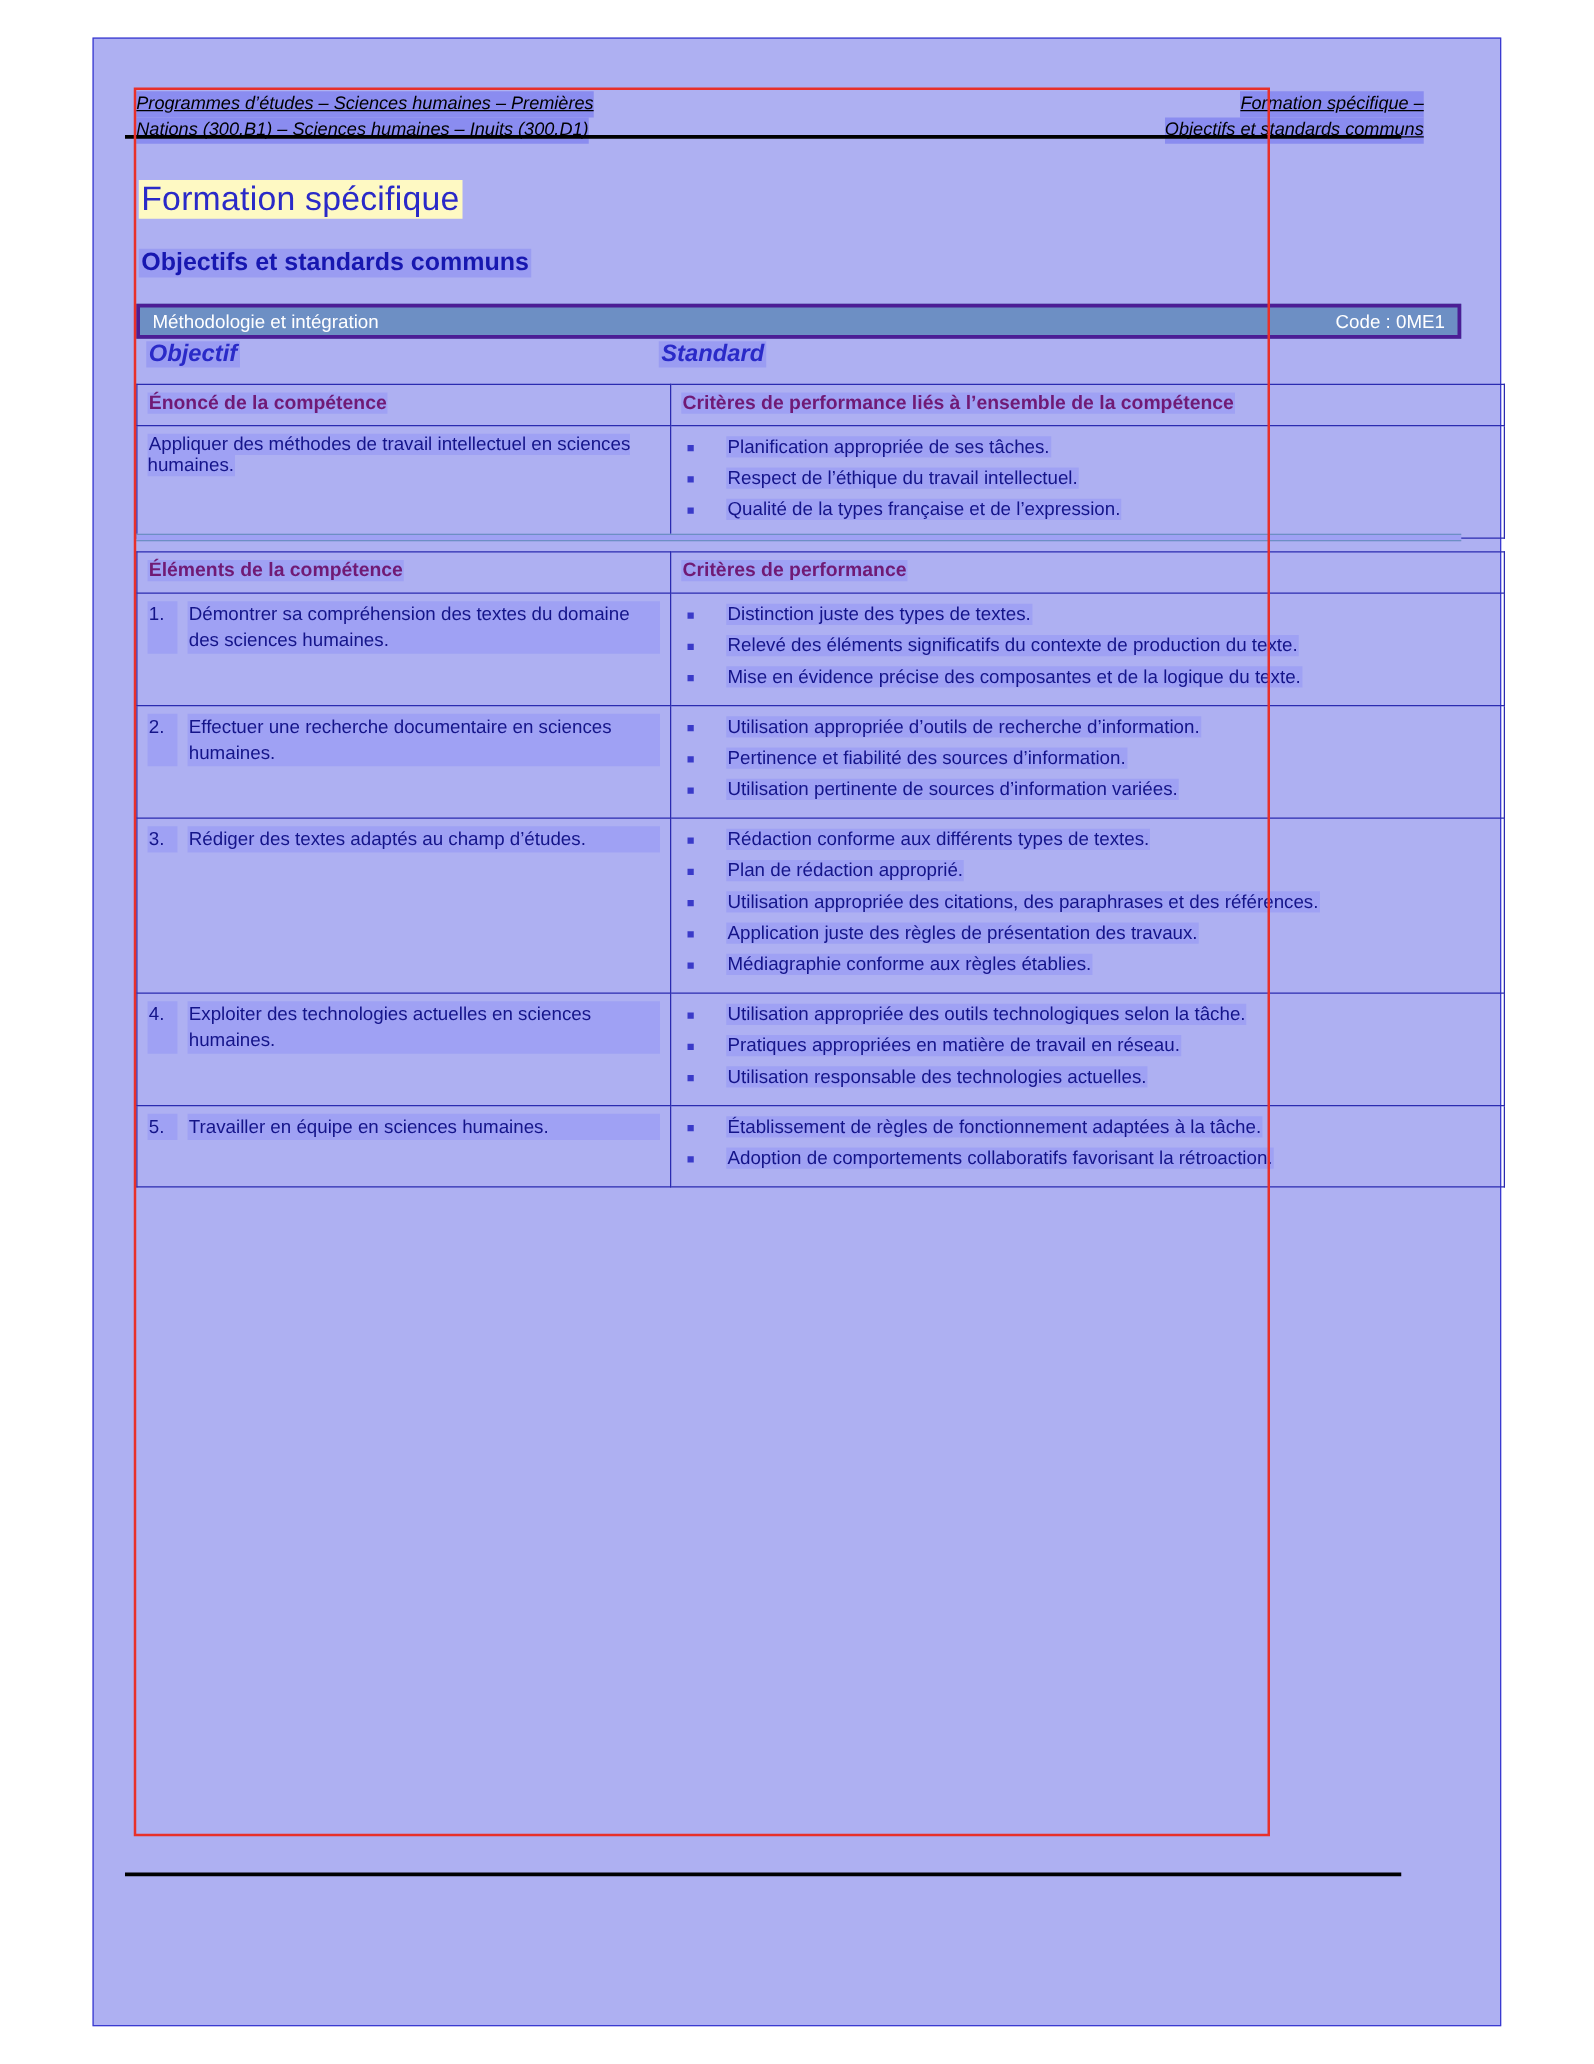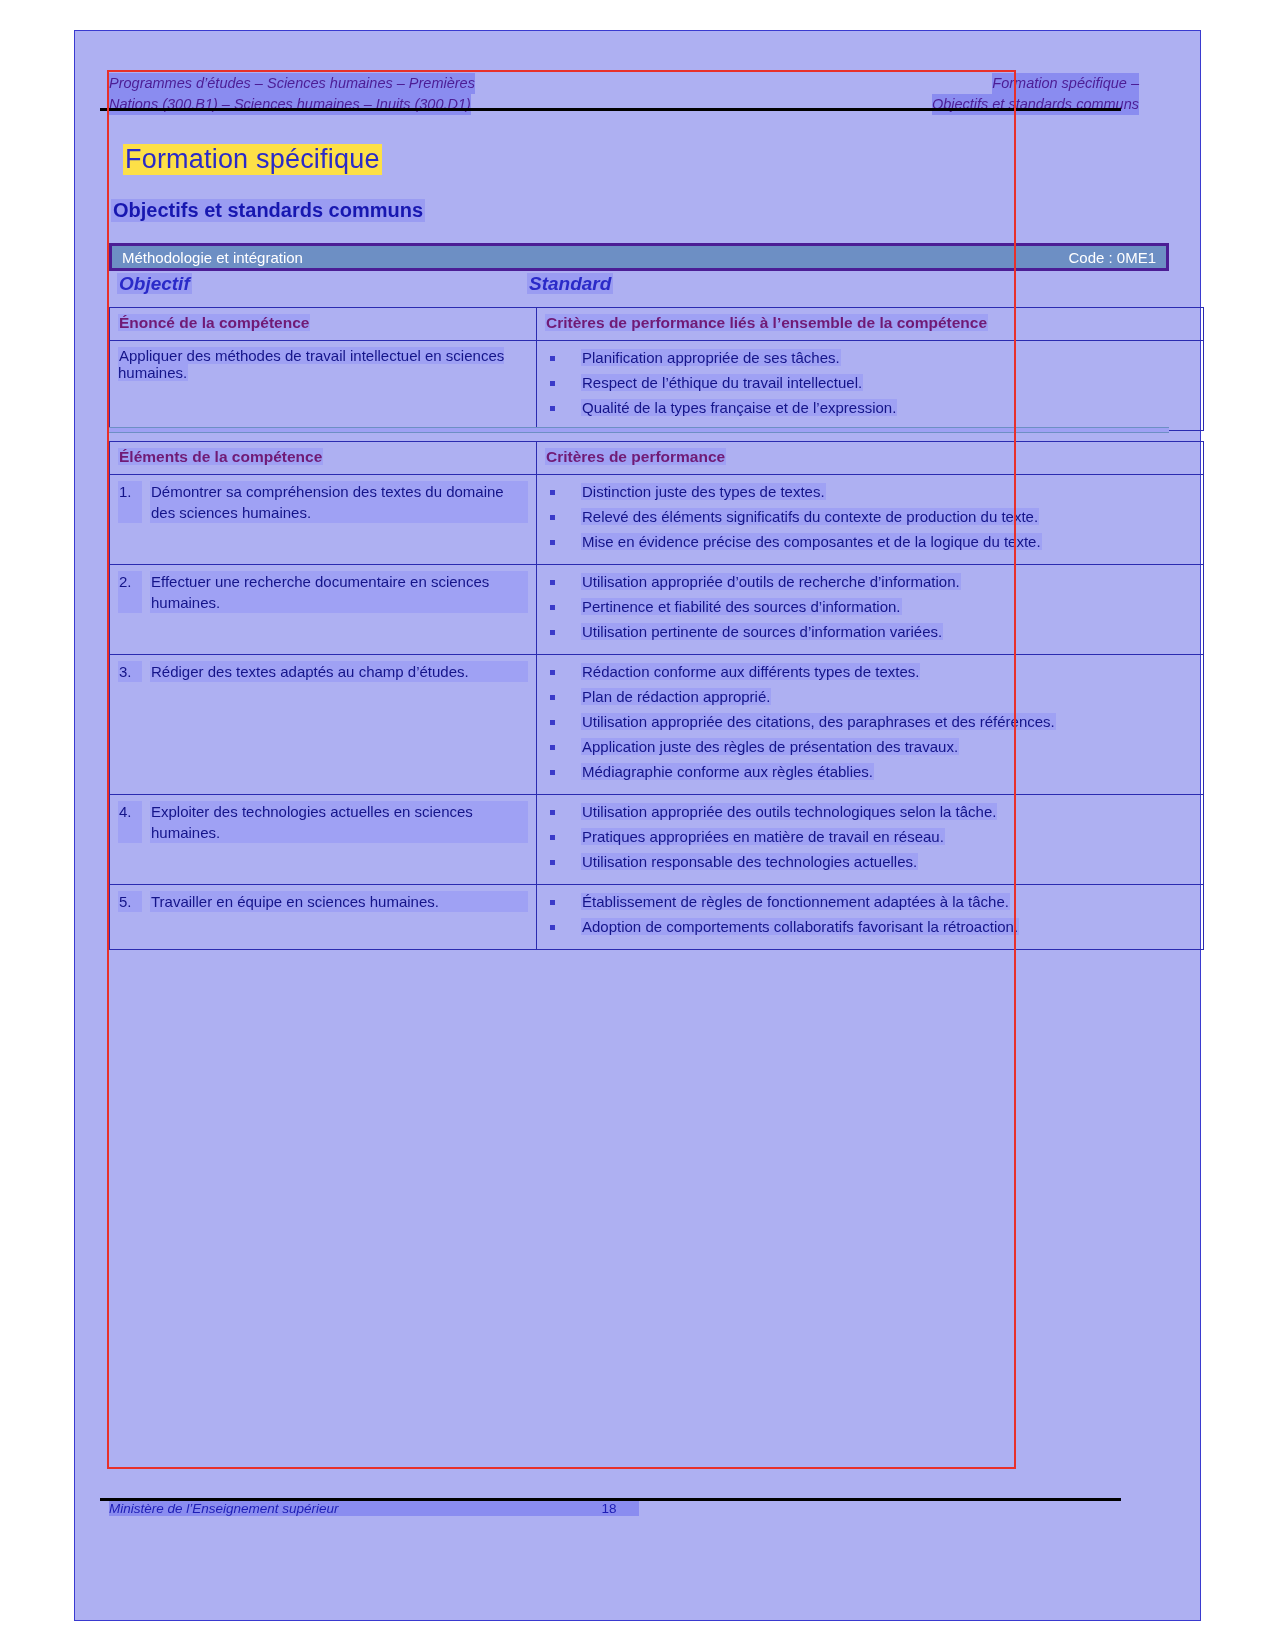--- a/index.html
+++ b/index.html
@@ -69,42 +69,43 @@
   }
 
   
   .runhead {
     position: absolute;
     left: 34px;
     top: 42px;
     width: 1030px;
     font-size: 14.5px;
     font-style: italic;
-    color: #4c1d95;
+    color: #000000;
     line-height: 21px;
+    text-decoration: underline;
   }
   .runhead .line {
     display: flex;
     justify-content: space-between;
     align-items: baseline;
     white-space: nowrap;
   }
   .runhead .left  { display: inline-block; }
   .runhead .right { display: inline-block; text-align: center; }
   .hl { background: #8a8cf0; }
 
   
   .title-main {
     position: absolute;
-    left: 48px;
+    left: 36px;
     top: 113px;
     font-size: 27px;
     color: #2a2ac8;
     letter-spacing: 0.2px;
-    background: #fde047;
+    background: #fef9c3;
     padding: 0 2px;
   }
   .title-sub {
     position: absolute;
     left: 36px;
     top: 168px;
     font-size: 20px;
     font-weight: bold;
     color: #1717b0;
     background: #9a9cf2;
@@ -371,23 +372,19 @@
         <td class="col-b">
           <ul class="crit">
             <li><span class="txt">Établissement de règles de fonctionnement adaptées à la tâche.</span></li>
             <li><span class="txt">Adoption de comportements collaboratifs favorisant la rétroaction.</span></li>
           </ul>
         </td>
       </tr>
     </tbody>
       </table>
 
-    <div class="footer">
-      <span class="f-left hl">Ministère de l’Enseignement supérieur</span>
-      <span class="f-page hl">18</span>
-    </div>
 
   </div>
 </div>
 
 <div class="rule-top"></div>
 <div class="rule-bottom"></div>
 <div class="red-frame"></div>
 
 </body></html>

